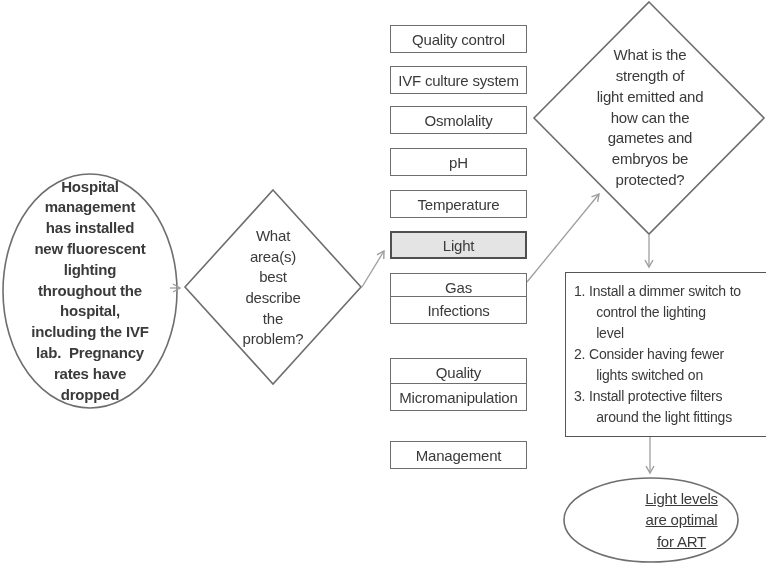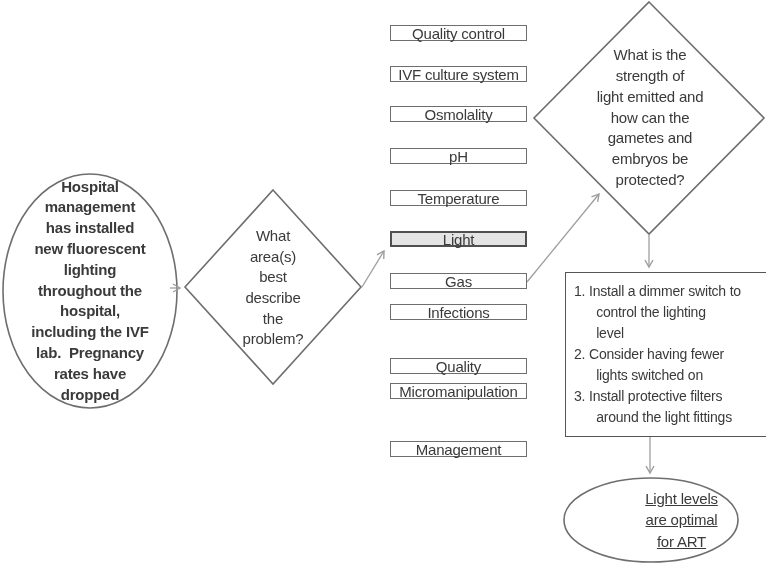--- a/index.html
+++ b/index.html
@@ -7,21 +7,21 @@
     position:relative;width:766px;height:565px;background:#ffffff;
     font-family:"Liberation Sans",sans-serif;color:#3a3a3a;overflow:hidden;
     letter-spacing:-0.2px;
   }
   .shapes{position:absolute;left:0;top:0;width:766px;height:565px;}
   .txt{
     position:absolute;display:flex;align-items:center;justify-content:center;
     text-align:center;white-space:pre;line-height:20.6px;font-size:15px;
   }
   .option{
-    position:absolute;left:390px;width:137px;height:16px;box-sizing:border-box;
+    position:absolute;left:390px;width:137px;height:28px;box-sizing:border-box;
     background:#ffffff;border:1.5px solid #6e6e6e;
     display:flex;align-items:center;justify-content:center;
     font-size:15px;white-space:pre;
   }
   .option.highlighted{background:#e4e4e4;border:2px solid #4f4f4f;}
   .solutions{
     position:absolute;left:565px;top:272px;width:225px;height:165px;
     box-sizing:border-box;border:1.6px solid #565656;background:#ffffff;
     display:flex;align-items:center;
     font-size:14px;line-height:21px;white-space:pre;padding-left:8px;
@@ -74,21 +74,21 @@
 problem?</div>
 
   <div>
       <div class="option" style="top: 25px;">Quality control</div>
       <div class="option" style="top: 66px;">IVF culture system</div>
       <div class="option" style="top: 106px;">Osmolality</div>
       <div class="option" style="top: 148px;">pH</div>
       <div class="option" style="top: 190px;">Temperature</div>
       <div class="option highlighted" style="top: 231px;">Light</div>
       <div class="option" style="top: 273px;">Gas</div>
-      <div class="option" style="top: 304px;">Infections</div>
+      <div class="option" style="top: 296px;">Infections</div>
       <div class="option" style="top: 358px;">Quality</div>
       <div class="option" style="top: 383px;">Micromanipulation</div>
       <div class="option" style="top: 441px;">Management</div>
     </div>
 
   <div class="txt" style="left:564px;top:44px;width:172px;height:148px;line-height:20.8px;">What is the
 strength of
 light emitted and
 how can the
 gametes and

